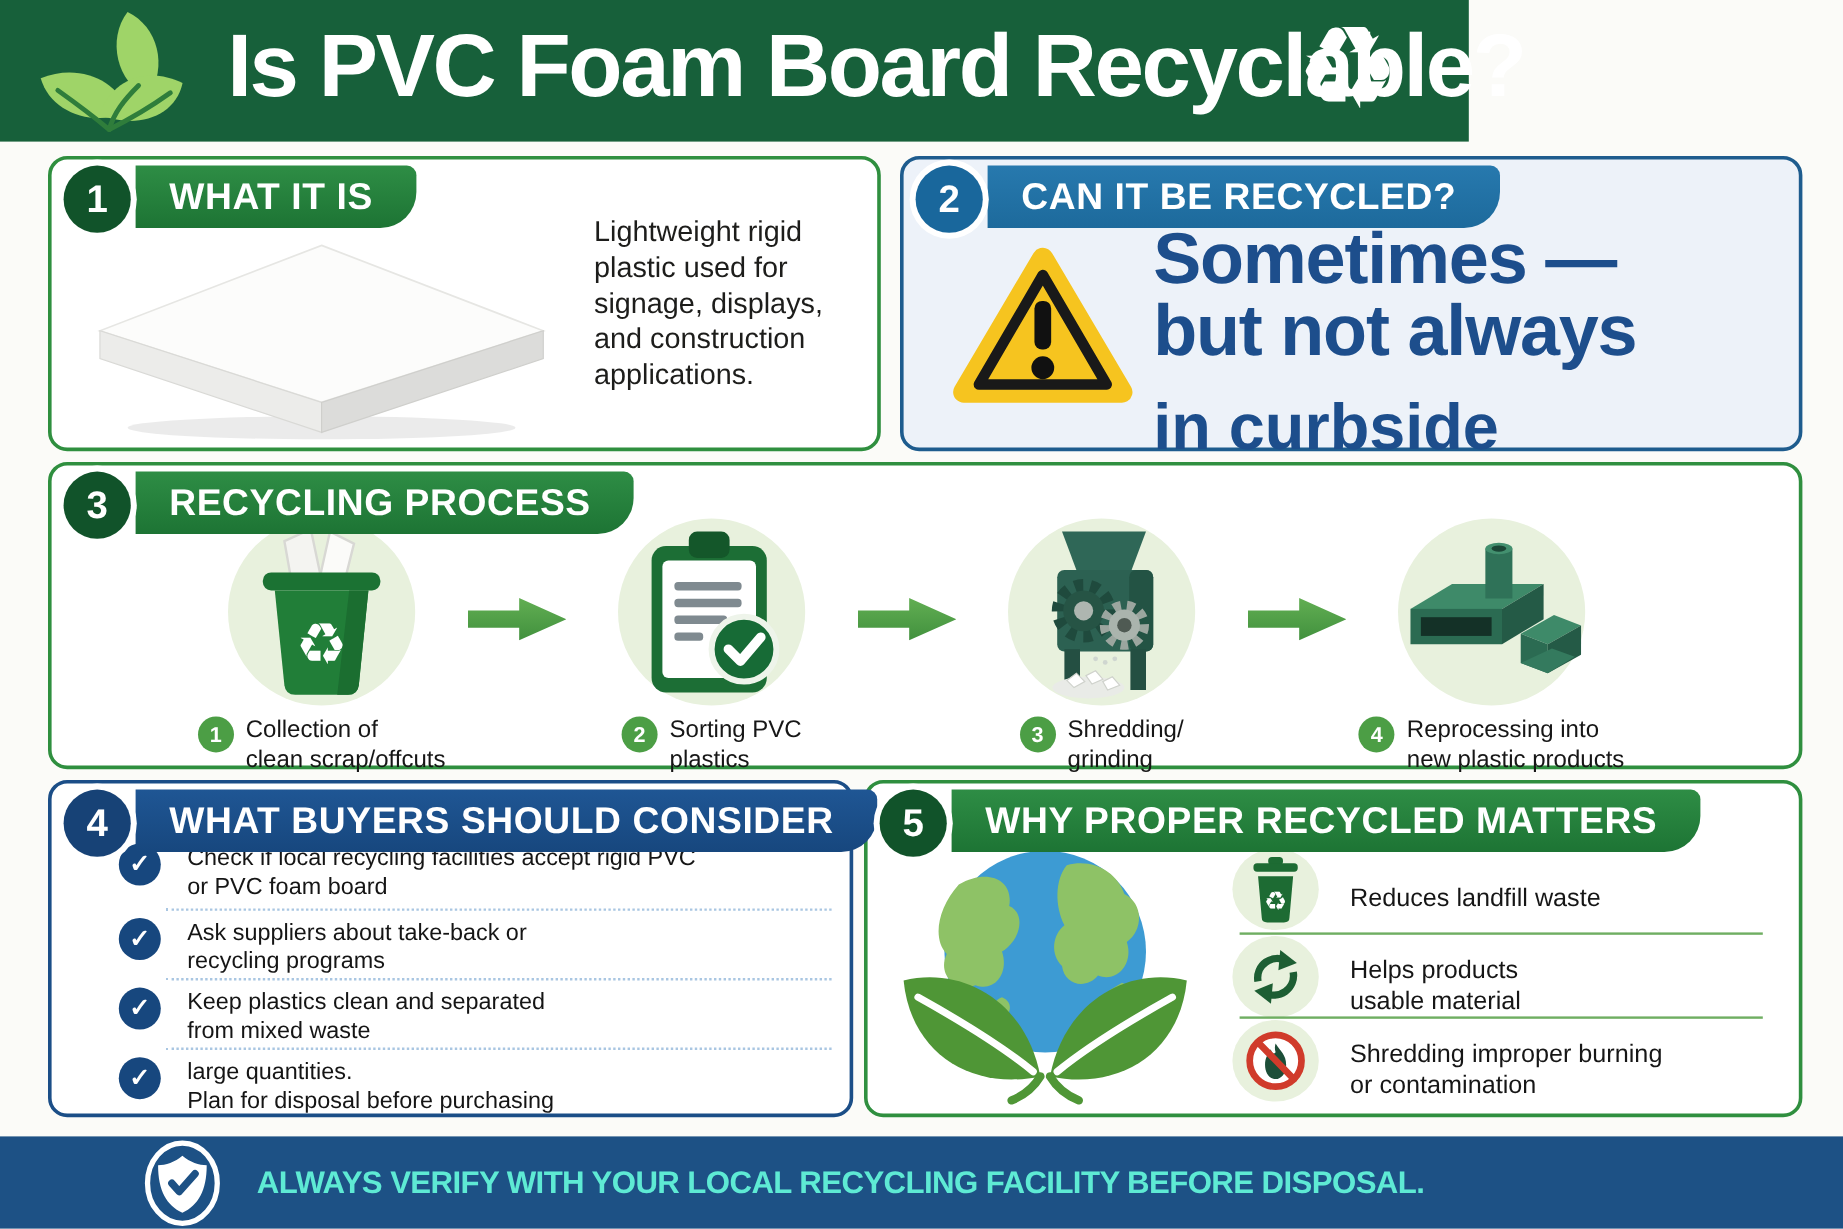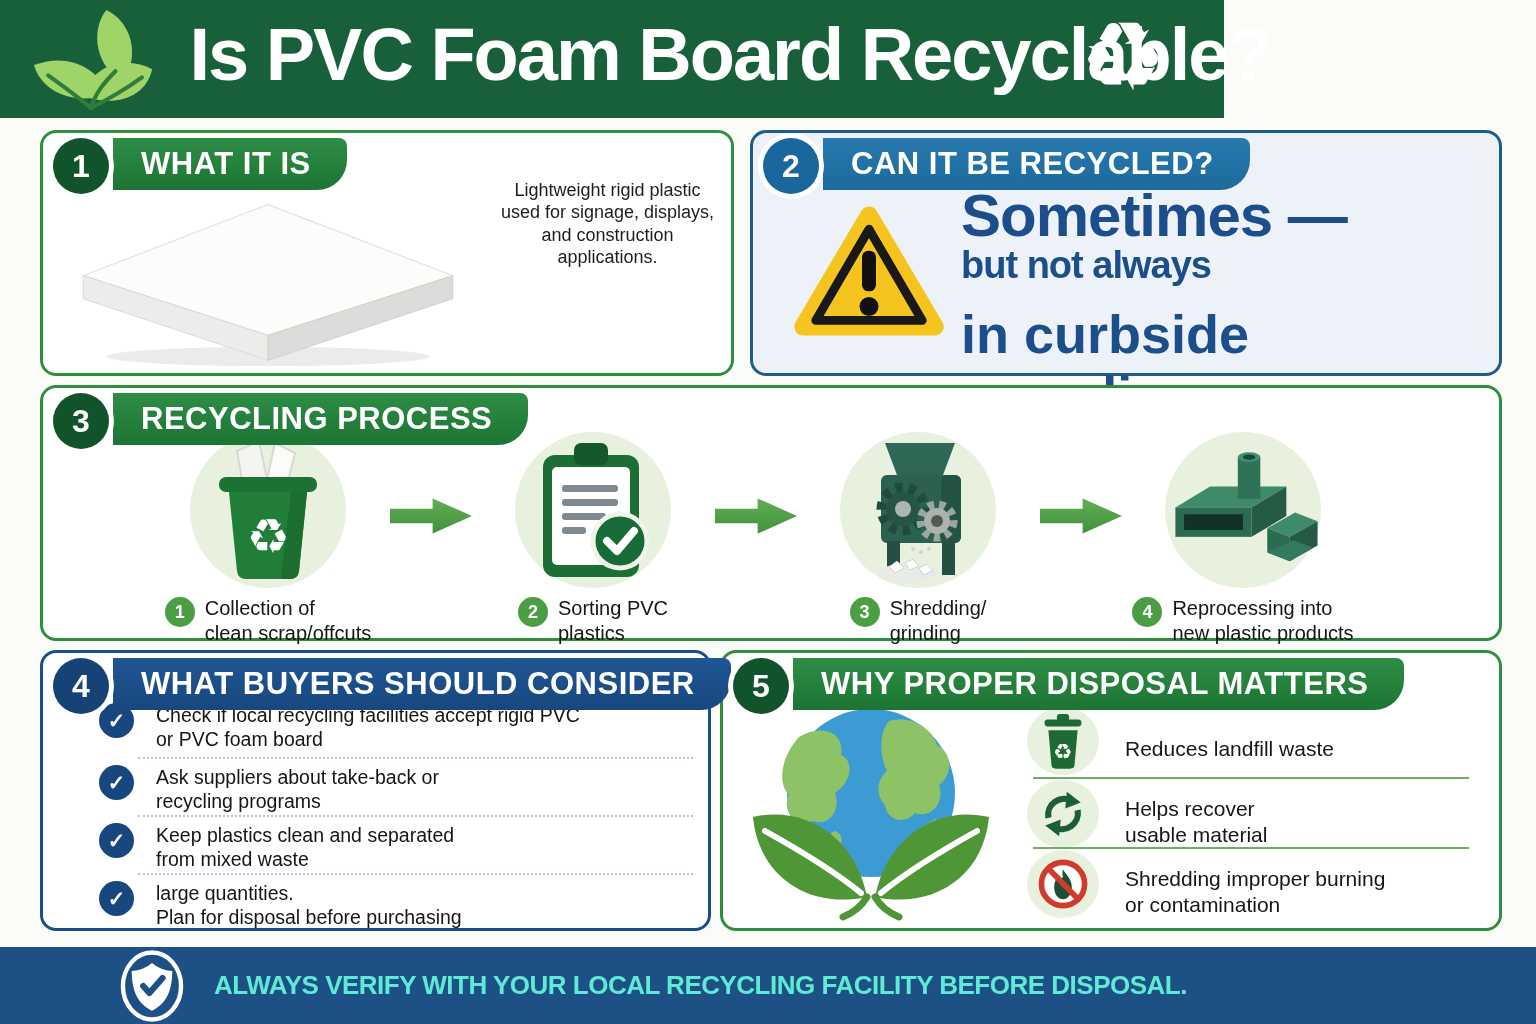--- a/index.html
+++ b/index.html
@@ -31,27 +31,27 @@
 
   .ribbon{position:absolute;left:70px;top:5px;height:52px;display:flex;align-items:center;
     padding:0 36px 0 28px;color:#fff;font-weight:700;font-size:31px;letter-spacing:.5px;
     border-radius:0 8px 30px 0;z-index:2;white-space:nowrap;}
   .ribbon.green{background:linear-gradient(180deg,#2e8d45,#1d7434);text-align:center;}
   .ribbon.teal{background:linear-gradient(180deg,#2779ae,#1d6a9c);}
   .ribbon.navy{background:linear-gradient(180deg,#1f5694,#17477e);}
 
   
   .board-art{position:absolute;left:20px;top:58px;width:410px;height:178px;}
-  .s1-text{position:absolute;left:452px;top:46px;width:225px;font-size:18px;line-height:1.24;color:#1d1d1b;text-align:center;}
+  .s1-text{position:absolute;left:452px;top:46px;width:225px;font-size:24px;line-height:1.24;color:#1d1d1b;}
 
   
   .warn-art{position:absolute;left:40px;top:66px;width:152px;height:144px;}
   .answer{position:absolute;left:208px;top:52px;color:#1d4e8c;font-weight:800;}
   .a1{font-size:60px;line-height:1.02;letter-spacing:-1px;}
-  .a2{font-size:38px;line-height:1.0;letter-spacing:-1px;}
+  .a2{font-size:60px;line-height:1.0;letter-spacing:-1px;}
   .a3{font-size:54px;line-height:1.12;margin-top:20px;}
 
   
   .step{position:absolute;top:44px;width:230px;display:flex;flex-direction:column;align-items:center;}
   .st1{left:110px;} .st2{left:435px;} .st3{left:760px;} .st4{left:1085px;}
   .step-circle{width:156px;height:156px;border-radius:50%;background:#e8f1dd;
     display:flex;align-items:center;justify-content:center;}
   .step-label{margin-top:8px;display:flex;gap:10px;align-items:flex-start;
     font-size:20px;color:#161616;line-height:1.25;}
   .step-num{width:30px;height:30px;border-radius:50%;background:#4c9e45;color:#fff;font-weight:700;
@@ -278,21 +278,21 @@
       <div class="check-circle">✓</div>
       <div class="check-text">
         <div>large quantities.</div>
         <div>Plan for disposal before purchasing</div>
       </div>
     </div>
   </div>
 
   <div class="panel p5">
     <div class="badge green">5</div>
-    <div class="ribbon green">WHY PROPER DISPOSAL MATTERS</div>
+    <div class="ribbon green">WHY PROPER RECYCLED MATTERS</div>
 
     <svg class="earth-art" viewBox="0 0 264 222">
       <circle cx="132" cy="94" r="84" fill="#3d9bd3"></circle>
       <path d="M60 38 C84 24 106 34 102 56 C116 62 112 84 96 94 C102 112 90 128 74 122 C56 128 42 112 50 96 C38 84 42 58 60 38 Z" fill="#8ec266"></path>
       <path d="M150 22 C172 16 192 28 198 46 C214 54 214 76 200 86 C206 104 192 120 176 114 C166 126 148 122 146 106 C136 96 138 80 148 72 C140 56 140 34 150 22 Z" fill="#8ec266"></path>
       <path d="M196 120 C206 124 206 136 198 140 C188 142 182 132 186 126 Z" fill="#8ec266"></path>
       <path d="M96 132 C106 136 104 148 94 150 C86 148 86 136 96 132 Z" fill="#8ec266"></path>
       <path d="M14 118 C64 106 116 136 128 198 C72 210 20 180 14 118 Z" fill="#4f9636"></path>
       <path d="M26 132 C62 152 100 176 122 194" stroke="#fff" stroke-width="6" fill="none" stroke-linecap="round"></path>
       <path d="M250 118 C200 106 148 136 136 198 C192 210 244 180 250 118 Z" fill="#4f9636"></path>
@@ -320,21 +320,21 @@
     <div class="impact-row ir2">
       <div class="impact-icon">
         <svg width="54" height="54" viewBox="0 0 70 70">
           <path d="M16 40 A21 21 0 0 1 47 18" fill="none" stroke="#1d5e33" stroke-width="8"></path>
           <polygon points="40,6 58,20 38,28" fill="#1d5e33"></polygon>
           <path d="M54 30 A21 21 0 0 1 23 52" fill="none" stroke="#1d5e33" stroke-width="8"></path>
           <polygon points="30,64 12,50 32,42" fill="#1d5e33"></polygon>
         </svg>
       </div>
       <div class="impact-text">
-        <div>Helps recover</div>
+        <div>Helps products</div>
         <div>usable material</div>
       </div>
     </div>
     <div class="hr-green hg2"></div>
 
     <div class="impact-row ir3">
       <div class="impact-icon">
         <svg width="56" height="56" viewBox="0 0 70 70">
           <circle cx="35" cy="35" r="27" fill="#fff" stroke="#d03b2b" stroke-width="7"></circle>
           <path d="M35 17 C40 25 46 29 46 39 C46 48 41 54 35 54 C29 54 24 48 24 39 C24 32 27 28 30 23 C31 27 33 29 35 26 C34 23 34 20 35 17 Z" fill="#1c4e38"></path>

